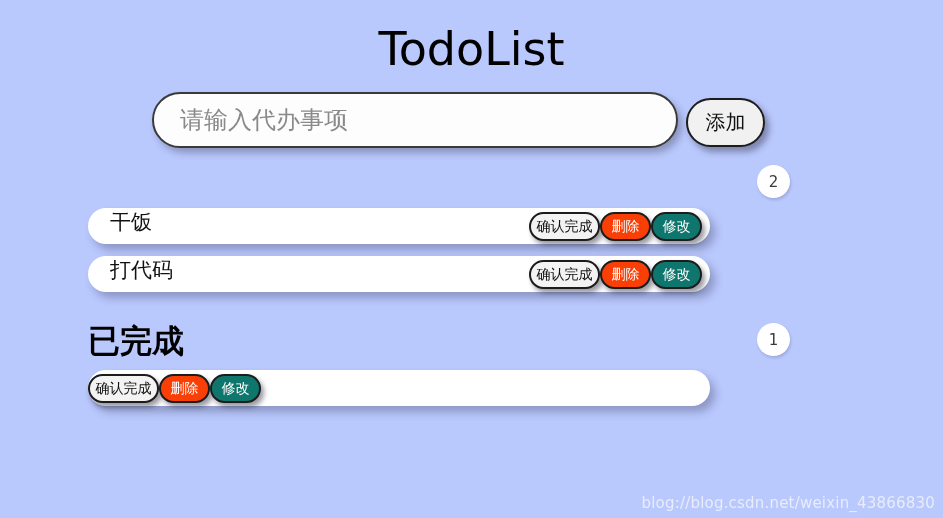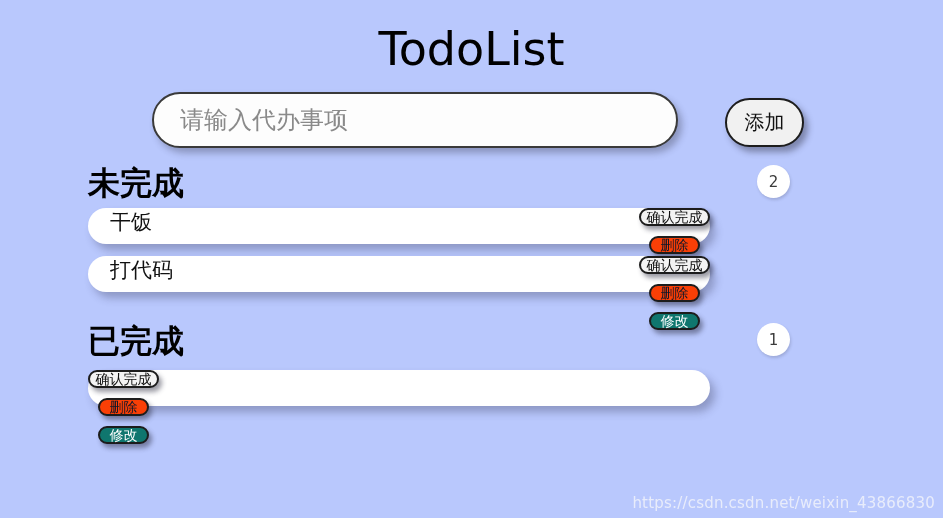--- a/index.html
+++ b/index.html
@@ -51,21 +51,21 @@
     outline: none;
     box-shadow: 4px 5px 7px rgba(40,40,60,0.32);
     font-family: "DejaVu Sans", "Liberation Sans", sans-serif;
   }
   .todo-input::placeholder {
     color: #8a8a8a;
     font-size: 24px;
   }
   .add-button {
     position: absolute;
-    left: 709px;
+    left: 670px;
     top: 6px;
     width: 79px;
     height: 49px;
     box-sizing: border-box;
     border: 2px solid #1d1d1d;
     border-radius: 26px;
     background: #f1f1f1;
     font-size: 20px;
     color: #111;
     cursor: pointer;
@@ -124,23 +124,21 @@
     font-size: 21px;
     color: #111;
     margin-left: 22px;
     flex: 1;
     white-space: nowrap;
     overflow: hidden;
   }
   .task-actions {
     display: flex;
     align-items: center;
-    gap: 10px;
-    margin-right: 0;
-    flex-direction: column;
+    margin-right: 8px;
   }
   .btn {
     border-radius: 16px;
     border: 2px solid #1c1c1c;
     font-size: 14px;
     line-height: 1;
     cursor: pointer;
     box-shadow: 3px 4px 5px rgba(30,30,50,0.45);
     font-family: "DejaVu Sans", "Liberation Sans", sans-serif;
     padding: 0;
@@ -150,21 +148,21 @@
     white-space: nowrap;
   }
   .btn-toggle {
     background: #f3f3f3;
     color: #111;
     width: 71px;
     height: 29px;
   }
   .btn-delete {
     background: #f93f06;
-    color: #0f172a;
+    color: #ffffff;
     width: 51px;
     height: 29px;
   }
   .btn-edit {
     background: #0f766e;
     color: #ffffff;
     width: 51px;
     height: 29px;
   }
 
@@ -190,21 +188,20 @@
 <h1 class="app-title">TodoList</h1>
 
 <div class="input-row">
   <input class="todo-input" type="text" placeholder="请输入代办事项" style="">
   <button class="add-button">添加</button>
 </div>
 
 <div class="gap-before-incomplete"></div>
 
 <div class="section-header">
-  <div class="section-title">未完成</div>
   <div class="count-badge">2</div>
 </div>
 
 <div class="task-list">
 
   <div class="task-row">
     <div class="task-text">干饭</div>
     <div class="task-actions">
       <button class="btn btn-toggle">确认完成</button>
       <button class="btn btn-delete">删除</button>
@@ -237,13 +234,13 @@
   <div class="task-row">
     <div class="task-actions">
       <button class="btn btn-toggle">确认完成</button>
       <button class="btn btn-delete">删除</button>
       <button class="btn btn-edit">修改</button>
     </div>
   </div>
 
 </div>
 
-<div class="watermark">https://csdn.csdn.net/weixin_43866830</div>
+<div class="watermark">blog://blog.csdn.net/weixin_43866830</div>
 
 </body></html>

